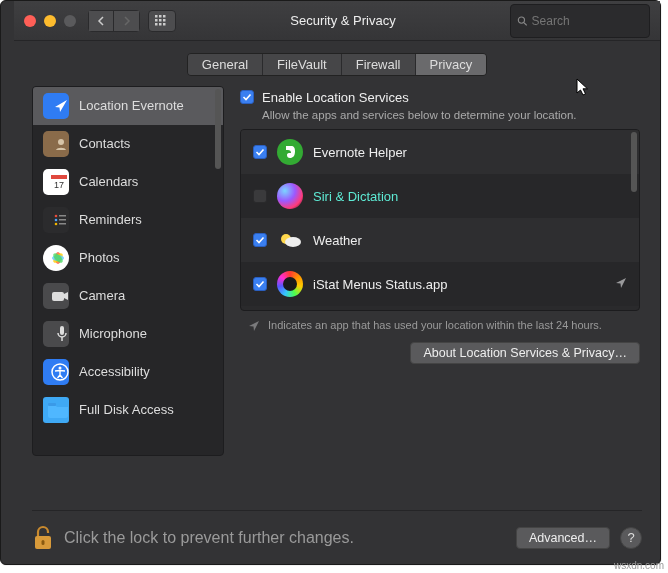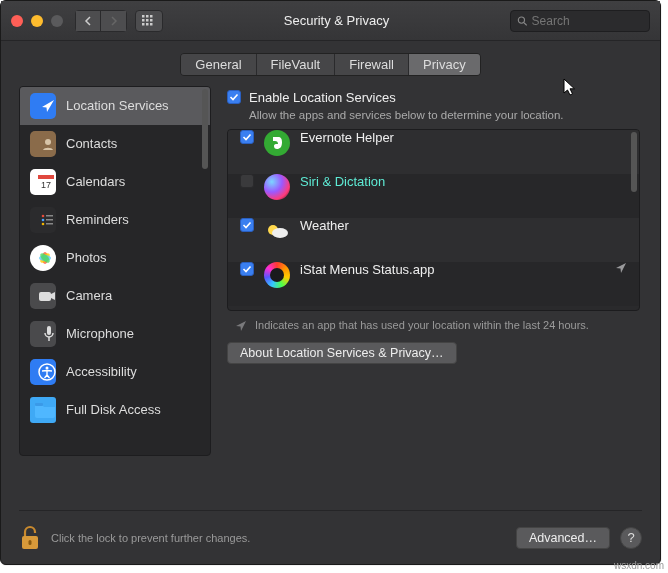--- a/index.html
+++ b/index.html
@@ -11,20 +11,21 @@
     color: #ddd;
     overflow: hidden;
   }
   .window {
     width: 661px; height: 565px;
     background: #333335;
     border: 1px solid #1a1a1a;
     border-radius: 6px;
     display: flex; flex-direction: column;
     box-shadow: 0 0 1px rgba(0,0,0,.5);
+    padding-left: 13px;
   }
   
   .titlebar {
     height: 40px;
     background: linear-gradient(#3f3f41,#353537);
     border-bottom: 1px solid #252527;
     display: flex; align-items: center;
     padding: 0 10px;
     gap: 8px;
   }
@@ -37,21 +38,21 @@
   .navbtn {
     width:26px; height:22px; background:#4d4d4f;
     display:flex;align-items:center;justify-content:center;
     border:1px solid #2a2a2c;
     color:#aaa;
   }
   .navbtn + .navbtn { border-left:none;}
   .gridbtn { width:28px;height:22px;background:#4d4d4f;border:1px solid #2a2a2c;border-radius:4px;display:flex;align-items:center;justify-content:center;color:#ccc;}
   .title { flex:1; text-align:center; font-weight:500; color:#eee; }
   .search {
-    width:140px; height:22px; background:#2b2b2d; border:1px solid #1e1e20;border-radius:4px;
+    width:140px; height:34px; background:#2b2b2d; border:1px solid #1e1e20;border-radius:4px;
     display:flex; align-items:center; padding:0 6px; gap:4px; color:#888;
   }
   .search input { background:transparent; border:none; outline:none; color:#ddd; font-size:12px; width:100%;}
   
   .tabrow { display:flex; justify-content:center; padding:12px 0 10px;}
   .tabs { display:flex; border-radius:4px; overflow:hidden; border:1px solid #222;}
   .tab {
     background:#464648; color:#ddd;
     padding:3px 14px; font-size:13px;
     border-right:1px solid #2a2a2c;
@@ -97,29 +98,29 @@
   .subtext { font-size:11.5px; color:#aaa; margin:4px 0 8px 22px;}
   .applist {
     background:#2a2a2c; border:1px solid #1c1c1e; border-radius:4px;
     height:182px; position:relative; overflow:hidden;
   }
   .applist .scrollbar {
     position:absolute; right:2px; top:2px; width:6px; height:60px;
     background:#555; border-radius:3px;
   }
   .approw {
-    display:flex; gap:10px;
+    display:flex; align-items:center; gap:10px;
     height:44px; padding:0 12px;
   }
   .approw:nth-child(odd){ background:#2e2e30;}
   .approw:nth-child(even){ background:#272729;}
   .appicon { width:26px;height:26px;border-radius:50%; display:flex;align-items:center;justify-content:center;}
   .indnote { display:flex; gap:8px; font-size:11px; color:#9a9a9a; padding:8px 4px 0 8px;}
   .indnote svg { flex-shrink:0; margin-top:1px;}
-  .aboutrow { display:flex; padding-top:10px;}
+  .aboutrow { display:flex; justify-content:flex-end; padding-top:10px;}
   .btn {
     background:#5a5a5c; color:#eee; border:1px solid #444;
     border-radius:4px; padding:3px 12px; font-size:12.5px;
     display:inline-flex;align-items:center;
   }
   
   .footer {
     height:54px; border-top:1px solid #252527;
     margin:12px 18px 0 18px;
     display:flex; align-items:center; gap:10px;
@@ -191,21 +192,21 @@
   <div class="main">
 
     <div class="sidebar">
       <div id="sblist">
           <div class="sbitem selected">
             <div class="sbicon" style="background: rgb(47, 124, 243);">
               <svg width="16" height="16" viewBox="0 0 16 16">
                 <path d="M2 9 14 2 7 14 6.5 9.5z" fill="#fff"></path>
               </svg>
             </div>
-            <span>Location Services</span>
+            <span>Location Evernote</span>
           </div>
           <div class="sbitem">
             <div class="sbicon" style="background: rgb(138, 107, 74);">
               <svg width="16" height="16" viewBox="0 0 16 16">
                 <circle cx="8" cy="6" r="3" fill="#d7c4a8"></circle>
                 <path d="M3 14c1-3 9-3 10 0" fill="#d7c4a8"></path>
               </svg>
             </div>
             <span>Contacts</span>
           </div>
@@ -368,21 +369,21 @@
         <path d="M1 1l0 14 3.5-3 2.5 5 2.5-1.2-2.5-5 4.5 0z" fill="#fff" stroke="#000" stroke-width="1"></path>
       </svg>
   </div>
 
   <div class="footer">
     <svg class="locksvg" width="22" height="28" viewBox="0 0 22 28">
       <path d="M6 12 V8 a5 5 0 0 1 10 0 v1" stroke="#c98a2e" stroke-width="2.2" fill="none"></path>
       <rect x="3" y="12" width="16" height="13" rx="2" fill="#d89a3a"></rect>
       <rect x="9.5" y="16" width="3" height="5" rx="1.5" fill="#8a5a10"></rect>
     </svg>
-    <span style="color:#9a9a9a;font-size:11px">Click the lock to prevent further changes.</span>
+    <span style="color:#9a9a9a;font-size:16px">Click the lock to prevent further changes.</span>
     <div class="right-controls">
       <div class="btn">Advanced…</div>
       <div class="helpbtn">?</div>
     </div>
   </div>
 
 </div>
 
 <div class="watermark">wsxdn.com</div>
 

